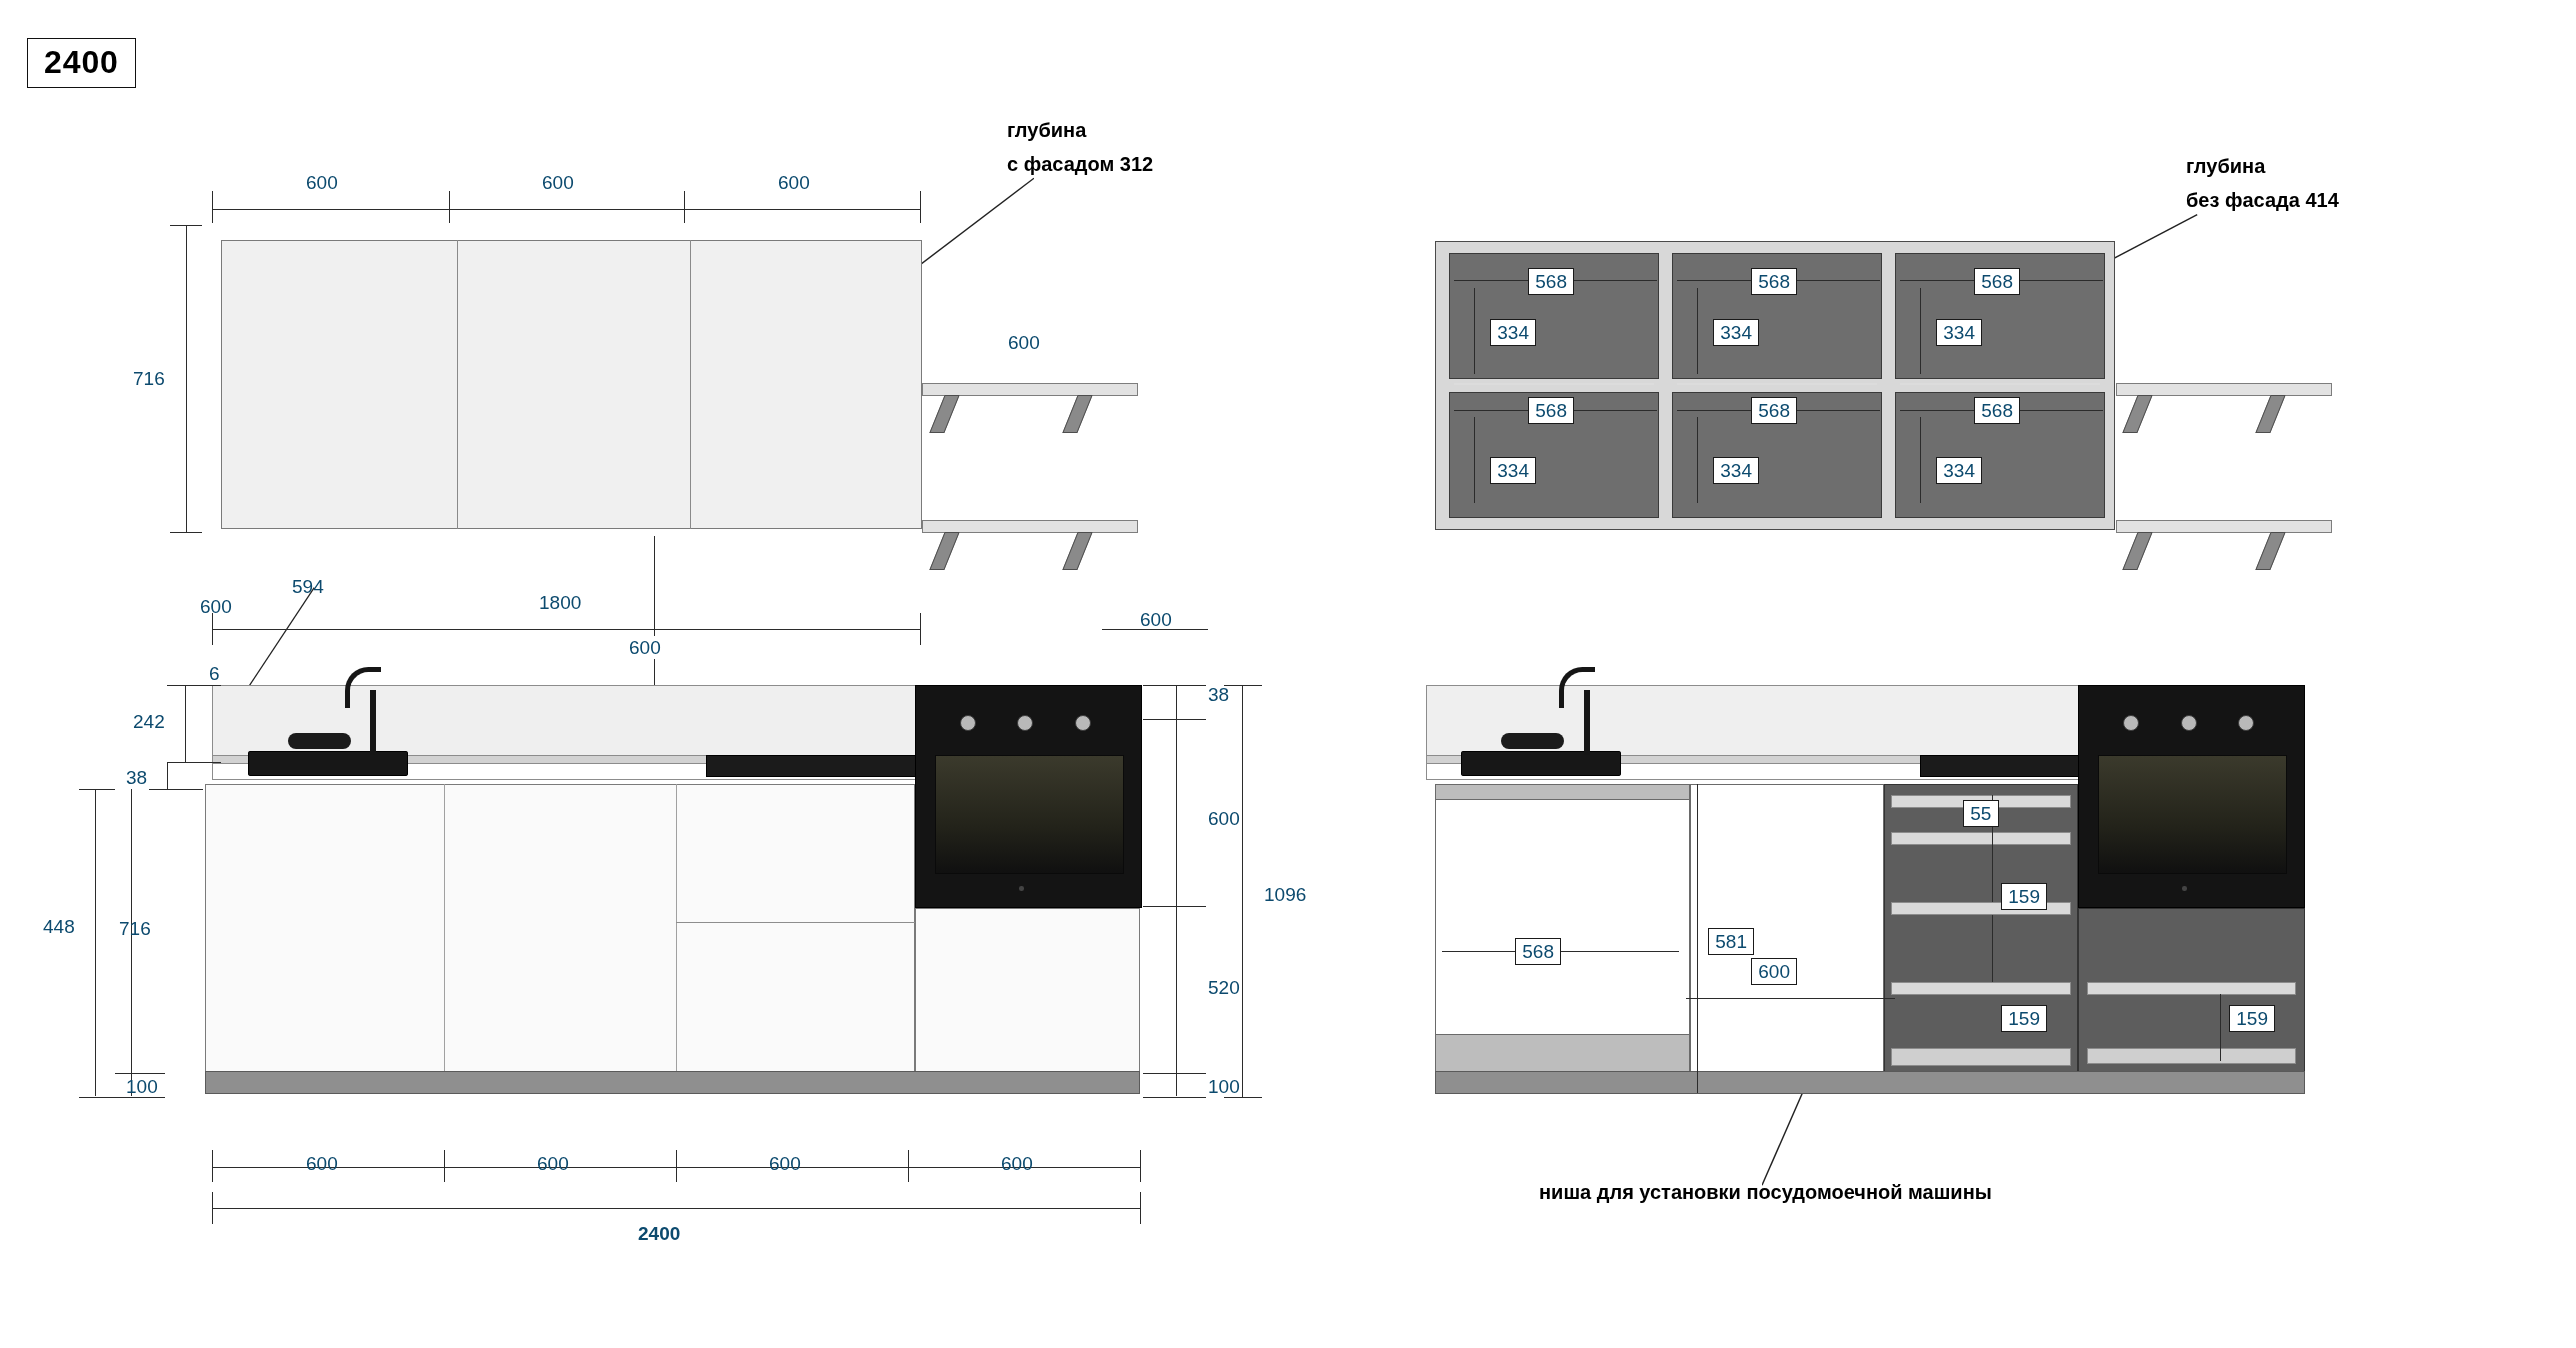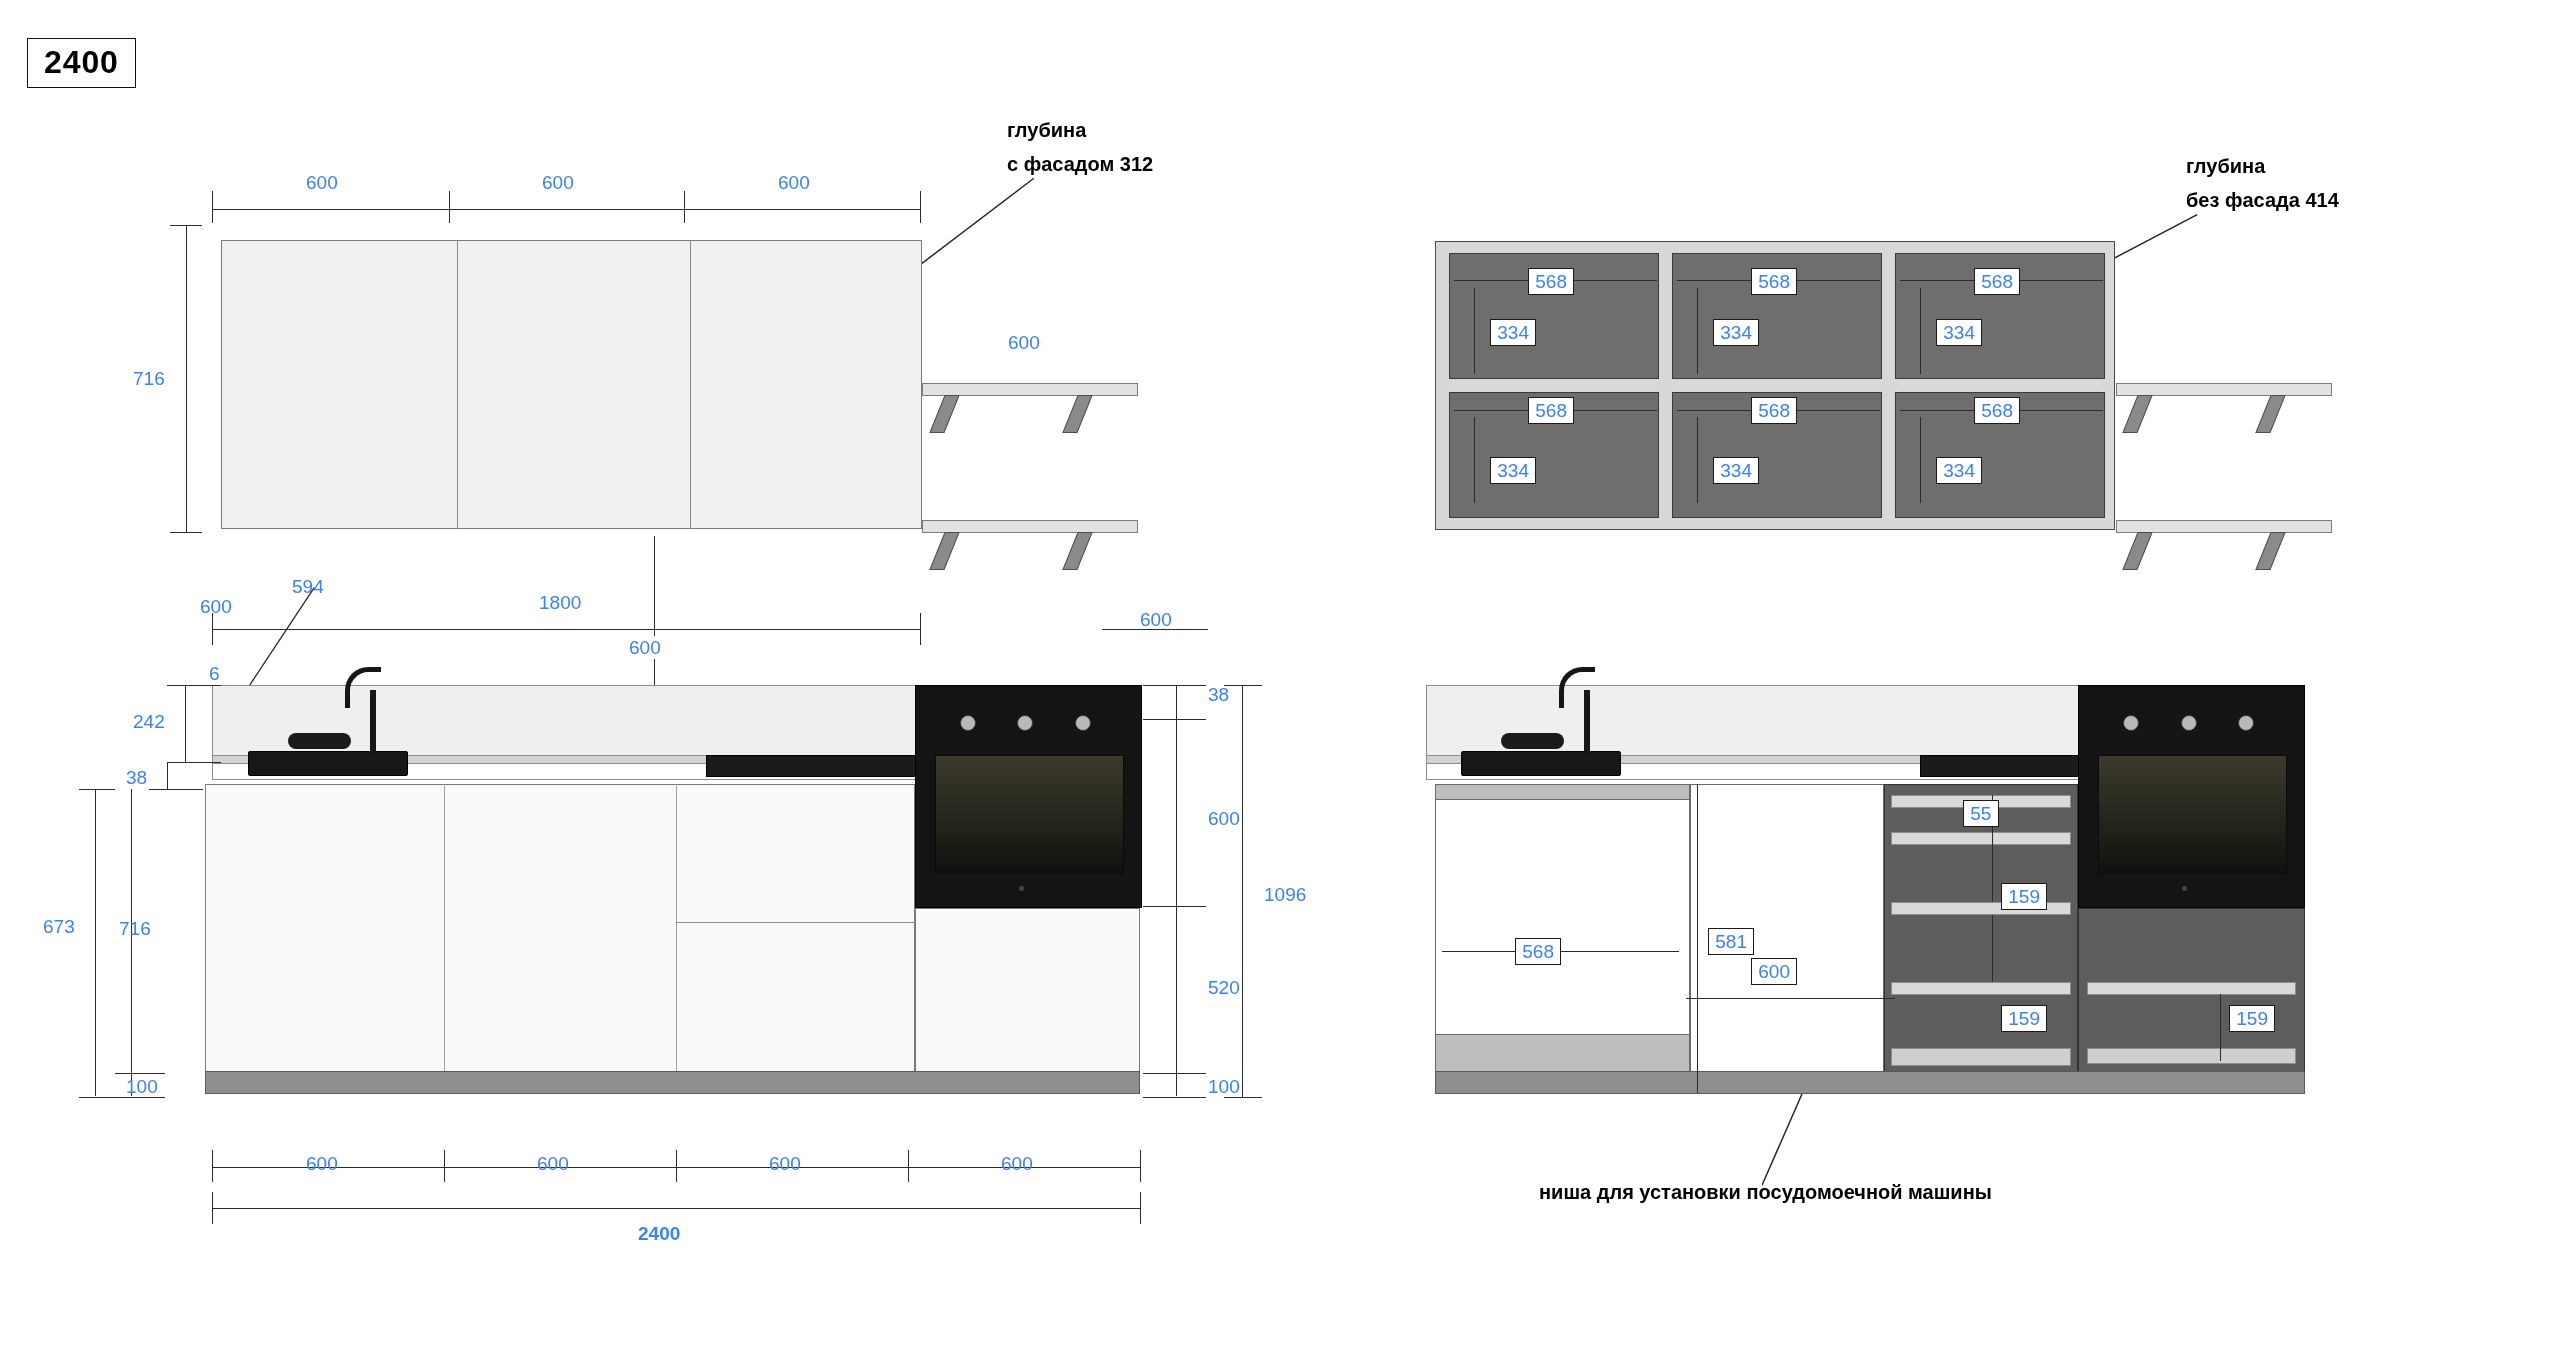--- a/index.html
+++ b/index.html
@@ -24,21 +24,21 @@
   
   .dim-label {
     position: absolute;
     border: 0.9px solid #1a1a1a;
     background: #ffffff;
     font-size: 19px;
     line-height: 23.4px;
     padding: 0.9px 6.3px;
     white-space: nowrap;
     font-family: "Liberation Sans", sans-serif;
-    color: #3b82f6;
+    color: #0c4a6e;
     text-align: left;
   }
   .dim-label.plain {
     border: none;
     background: transparent;
     padding: 0;
   }
   .note {
     position: absolute;
     font-size: 20px;
@@ -325,21 +325,21 @@
     <div class="hline" style="left:115px; top:1073px; width:50px;"></div>
     <div class="dim-label plain" style="left:119px; top:917px;">716</div>
 
     <div class="vline" style="left:131px; top:1073px; height:23.4px;"></div>
     <div class="hline" style="left:115px; top:1097px; width:50px;"></div>
     <div class="dim-label plain" style="left:126px; top:1075px;">100</div>
 
     <div class="vline" style="left:95px; top:789px; height:307px;"></div>
     <div class="hline" style="left:79px; top:789px; width:36px;"></div>
     <div class="hline" style="left:79px; top:1097px; width:36px;"></div>
-    <div class="dim-label plain" style="left:43px; top:915px;">673</div>
+    <div class="dim-label plain" style="left:43px; top:915px;">448</div>
 
     <div class="hline" style="left:1143px; top:685px; width:63px;"></div>
     <div class="hline" style="left:1143px; top:719px; width:63px;"></div>
     <div class="vline" style="left:1176px; top:685px; height:34px;"></div>
     <div class="dim-label plain" style="left:1208px; top:683px;">38</div>
 
     <div class="vline" style="left:1176px; top:719px; height:187px;"></div>
     <div class="hline" style="left:1143px; top:906px; width:63px;"></div>
     <div class="dim-label plain" style="left:1208px; top:807px;">600</div>
 

